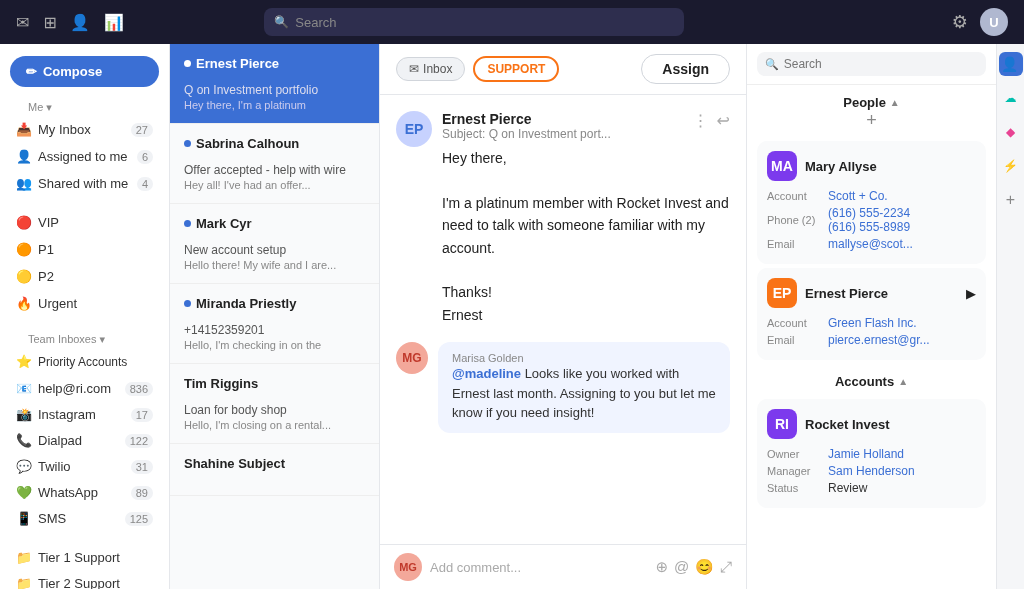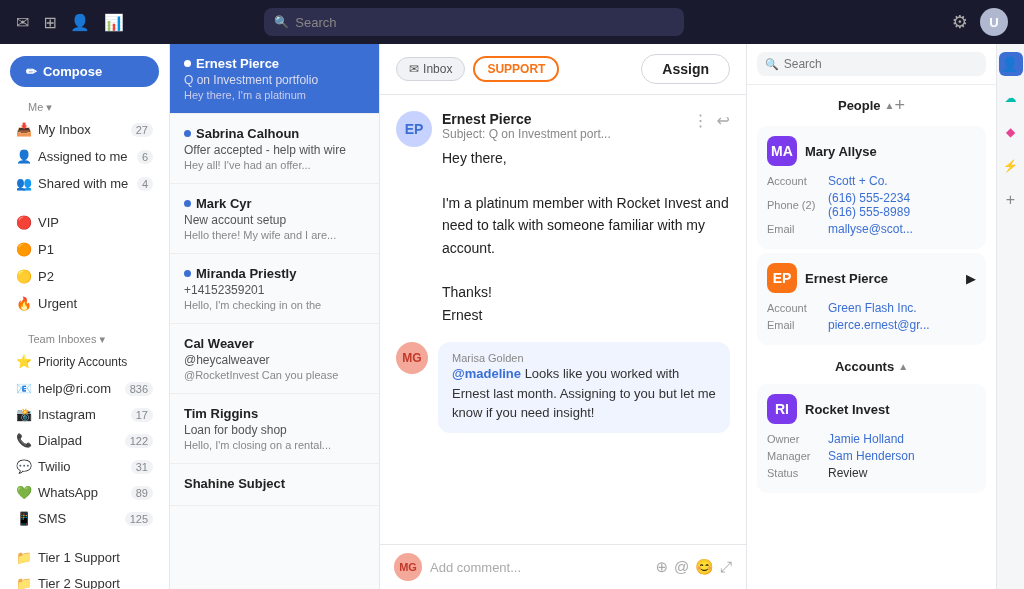--- a/index.html
+++ b/index.html
@@ -31,21 +31,21 @@
     
     .conv-list { width: 210px; background: #f9fafb; border-right: 1px solid #e5e7eb; overflow-y: auto; flex-shrink: 0; }
     .conv-item { padding: 12px 14px; border-bottom: 1px solid #eee; cursor: pointer; }
     .conv-item.active { background: #3b6fd4; }
     .conv-item.active .conv-name { color: #fff; }
     .conv-item.active .conv-subject { color: #dde; }
     .conv-item.active .conv-preview { color: #cce; }
     .conv-name { font-weight: 700; font-size: 13px; color: #222; display: flex; align-items: center; gap: 5px; }
     .conv-name .dot { width: 7px; height: 7px; border-radius: 50%; background: #3b6fd4; flex-shrink: 0; }
     .conv-item.active .conv-name .dot { background: #fff; }
-    .conv-subject { font-size: 12px; color: #555; margin-top: 2px; }
+    .conv-subject { font-size: 12px; color: #555; margin-top: 12px; }
     .conv-preview { font-size: 11px; color: #888; margin-top: 2px; white-space: nowrap; overflow: hidden; text-overflow: ellipsis; }
 
     
     .main-panel { flex: 1; display: flex; flex-direction: column; background: #fff; overflow: hidden; }
     .msg-header { display: flex; align-items: center; padding: 10px 16px; border-bottom: 1px solid #e5e7eb; gap: 8px; flex-shrink: 0; }
     .inbox-tab { background: #f0f2f5; border: 1px solid #d1d5db; border-radius: 16px; padding: 4px 12px; font-size: 12px; color: #555; display: flex; align-items: center; gap: 4px; cursor: pointer; }
     .support-tab { background: #fff; border: 2px solid #f97316; border-radius: 16px; padding: 4px 12px; font-size: 12px; color: #f97316; font-weight: 700; cursor: pointer; }
     .assign-btn { margin-left: auto; background: #fff; border: 1.5px solid #d1d5db; border-radius: 20px; padding: 6px 20px; font-size: 14px; font-weight: 700; color: #222; cursor: pointer; }
 
     .msg-conversation { padding: 16px; overflow-y: auto; flex: 1; display: flex; flex-direction: column; gap: 16px; }
@@ -69,21 +69,21 @@
     .comment-avatar { width: 28px; height: 28px; border-radius: 50%; background: #f3a89a; flex-shrink: 0; display: flex; align-items: center; justify-content: center; font-weight: 700; color: #c0392b; font-size: 11px; }
     .comment-input input { flex: 1; border: none; outline: none; font-size: 13px; color: #555; background: transparent; }
     .comment-input input::placeholder { color: #aaa; }
     .comment-icons { display: flex; gap: 6px; color: #aaa; font-size: 15px; }
 
     
     .right-panel { width: 250px; background: #fff; border-left: 1px solid #e5e7eb; overflow-y: auto; flex-shrink: 0; padding: 0; }
     .right-search { padding: 8px 10px; border-bottom: 1px solid #eee; }
     .right-search-bar { background: #f3f4f6; border-radius: 8px; display: flex; align-items: center; padding: 5px 8px; gap: 5px; }
     .right-search-bar input { background: transparent; border: none; outline: none; font-size: 12px; color: #555; width: 100%; }
-    .right-section-header { display: flex; align-items: center; justify-content: center; padding: 10px 12px 6px; }
+    .right-section-header { display: flex; align-items: center; justify-content: center; padding: 10px 12px 6px; flex-direction: column; }
     .right-section-title { font-weight: 700; font-size: 13px; color: #222; display: flex; align-items: center; gap: 4px; }
     .right-section-title .chevron { font-size: 10px; color: #888; }
     .right-section-add { color: #888; font-size: 18px; cursor: pointer; }
     .contact-card { background: #f9fafb; border-radius: 10px; margin: 4px 10px; padding: 10px; }
     .contact-card-header { display: flex; align-items: center; gap: 8px; margin-bottom: 8px; }
     .contact-icon { width: 30px; height: 30px; border-radius: 8px; background: #7c3aed; display: flex; align-items: center; justify-content: center; color: #fff; font-size: 14px; font-weight: 700; }
     .contact-icon.orange { background: #f97316; }
     .contact-name { font-weight: 700; font-size: 13px; }
     .contact-row { display: flex; gap: 6px; margin-bottom: 3px; align-items: center; }
     .contact-label { font-size: 11px; color: #888; width: 55px; flex-shrink: 0; }
@@ -233,25 +233,20 @@
       <div class="conv-name"><span class="dot"></span>Mark Cyr</div>
       <div class="conv-subject">New account setup</div>
       <div class="conv-preview">Hello there! My wife and I are...</div>
     </div>
       <div class="conv-item">
       <div class="conv-name"><span class="dot"></span>Miranda Priestly</div>
       <div class="conv-subject">+14152359201</div>
       <div class="conv-preview">Hello, I'm checking in on the</div>
     </div>
       <div class="conv-item">
-      <div class="conv-name">Cal Weaver</div>
-      <div class="conv-subject">@heycalweaver</div>
-      <div class="conv-preview">@RocketInvest Can you please</div>
-    </div>
-      <div class="conv-item">
       <div class="conv-name">Tim Riggins</div>
       <div class="conv-subject">Loan for body shop</div>
       <div class="conv-preview">Hello, I'm closing on a rental...</div>
     </div>
       <div class="conv-item">
       <div class="conv-name">Shahine Subject</div>
       <div class="conv-subject"></div>
       <div class="conv-preview"></div>
     </div>
     </div>

